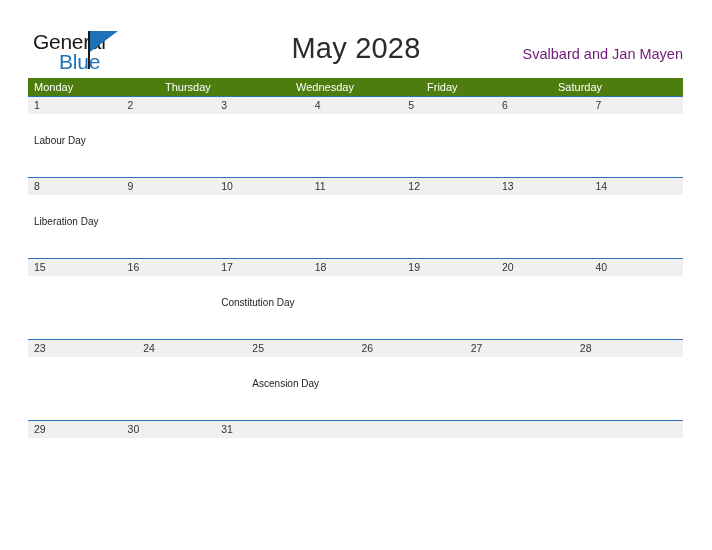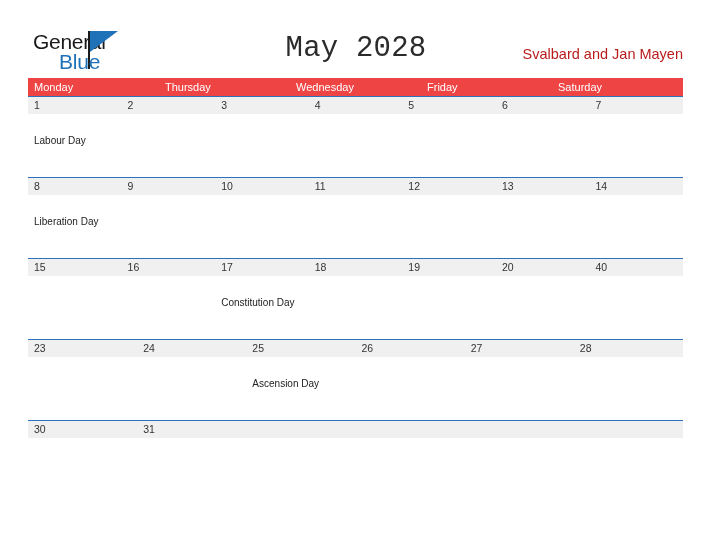--- a/index.html
+++ b/index.html
@@ -73,47 +73,47 @@
   }
 
   .title {
     position: absolute;
     left: 0;
     top: 32px;
     width: 712px;
     text-align: center;
     font-size: 29px;
     color: #2b2b2b;
-    font-family: Liberation Mono, monospace;
+    font-family: Liberation Sans, sans-serif;
     font-weight: normal;
     letter-spacing: 0.2px;
   }
 
   .locale {
     position: absolute;
     right: 29px;
     top: 46px;
     font-size: 14.5px;
-    color: #b91c1c;
+    color: #701a75;
     font-family: "Liberation Sans", sans-serif;
   }
 
   
   .calendar {
     position: absolute;
     left: 28px;
     top: 78px;
     width: 655px;
   }
 
   .weekday-row {
     display: flex;
     width: 655px;
     height: 18px;
-    background: #ef4444;
+    background: #4d7c0f;
   }
   .weekday-cell {
     flex: 1 1 0;
     color: #ffffff;
     font-size: 11px;
     line-height: 18px;
     padding-left: 6px;
     box-sizing: border-box;
     font-family: "Liberation Sans", sans-serif;
   }
@@ -313,20 +313,24 @@
         <span class="day-event"></span>
       </div>
       <div class="day-cell">
         <span class="day-number">28</span>
         <span class="day-event"></span>
       </div>
     </div>
 
     <div class="week-row last">
       <div class="day-cell">
+        <span class="day-number">29</span>
+        <span class="day-event"></span>
+      </div>
+      <div class="day-cell">
         <span class="day-number">30</span>
         <span class="day-event"></span>
       </div>
       <div class="day-cell">
         <span class="day-number">31</span>
         <span class="day-event"></span>
       </div>
       <div class="day-cell empty">
         <span class="day-number"></span>
         <span class="day-event"></span>

